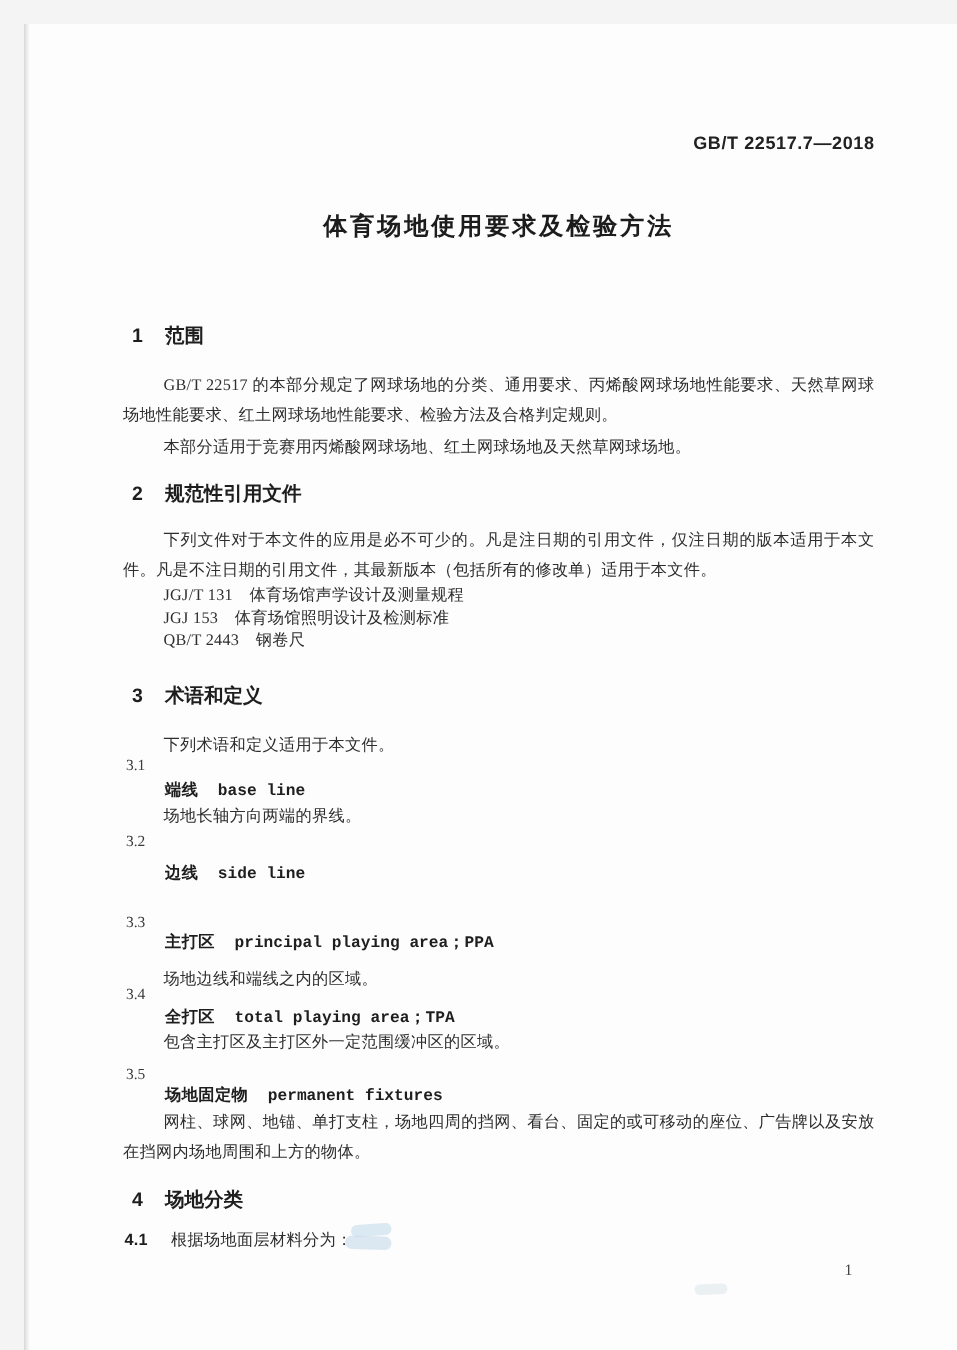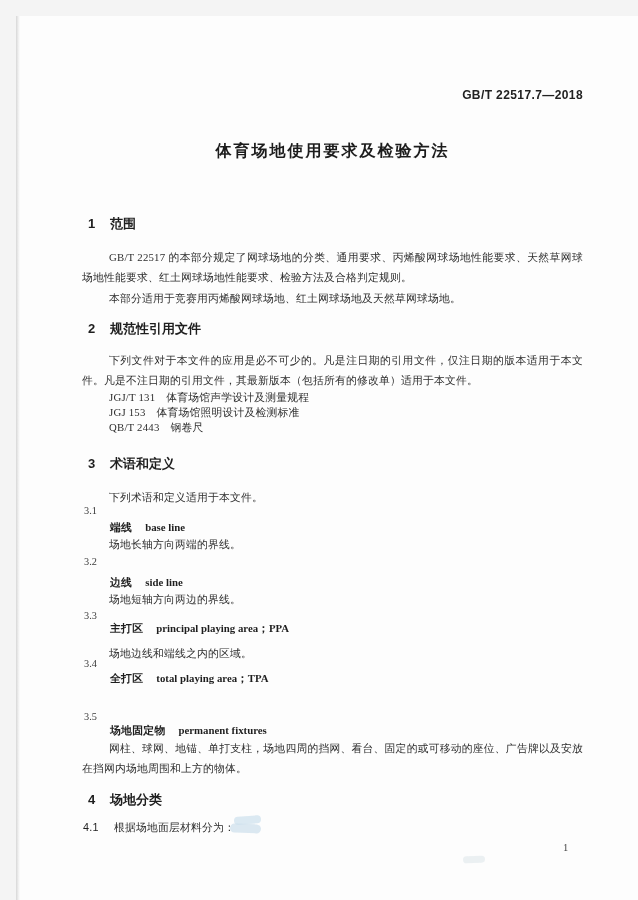--- a/index.html
+++ b/index.html
@@ -107,21 +107,21 @@
     line-height: 15px;
   }
   .term-cn {
     font-family: "Liberation Sans", "DejaVu Sans", sans-serif;
     font-weight: bold;
     letter-spacing: 0.3px;
     color: #1e1e1e;
   }
   .term-en {
     margin-left: 13px;
-    font-family: Liberation Serif, serif;
+    font-family: Liberation Mono, monospace;
     font-weight: bold;
     color: #1e1e1e;
   }
   .def-line {
     left: 0;
     width: 501px;
     font-size: 10.8px;
     line-height: 19.5px;
     letter-spacing: 0.2px;
     text-indent: 27px;
@@ -133,21 +133,21 @@
     width: 500px;
     font-size: 10.8px;
     line-height: 15px;
     letter-spacing: 0.2px;
     color: #2e2e2e;
   }
   .clause-num {
     display: inline-block;
     min-width: 31px;
     font-family: "Liberation Sans", "DejaVu Sans", sans-serif;
-    font-weight: normal;
+    font-weight: bold;
     color: #1e1e1e;
   }
   .page-num {
     left: 481px;
     top: 826px;
     font-size: 10.5px;
     color: #444;
   }
   .smudge {
     position: absolute;
@@ -210,32 +210,32 @@
     <div class="abs term-num" style="top:488px">3.1</div>
     <div class="abs term-line" style="top:504px">
       <span class="term-cn">端线</span><span class="term-en">base line</span>
     </div>
     <div class="abs def-line" style="top:519px">场地长轴方向两端的界线。</div>
 
     <div class="abs term-num" style="top:539px">3.2</div>
     <div class="abs term-line" style="top:559px">
       <span class="term-cn">边线</span><span class="term-en">side line</span>
     </div>
-    <div class="abs def-line" style="top:574px">场地短轴方向两边的界线。</div>
 
     <div class="abs term-num" style="top:593px">3.3</div>
     <div class="abs term-line" style="top:605px">
       <span class="term-cn">主打区</span><span class="term-en">principal playing area；PPA</span>
     </div>
     <div class="abs def-line" style="top:628px">场地边线和端线之内的区域。</div>
 
     <div class="abs term-num" style="top:641px">3.4</div>
     <div class="abs term-line" style="top:655px">
       <span class="term-cn">全打区</span><span class="term-en">total playing area；TPA</span>
     </div>
+    <div class="abs def-line" style="top:670px">包含主打区及主打区外一定范围缓冲区的区域。</div>
 
     <div class="abs term-num" style="top:694px">3.5</div>
     <div class="abs term-line" style="top:707px">
       <span class="term-cn">场地固定物</span><span class="term-en">permanent fixtures</span>
     </div>
     <div class="abs def-line" style="top:723px">网柱、球网、地锚、单打支柱，场地四周的挡网、看台、固定的或可移动的座位、广告牌以及安放在挡网内场地周围和上方的物体。</div>
 
     <div class="abs sec-heading" style="top:777px">
       <span class="num">4</span><span>场地分类</span>
     </div>

